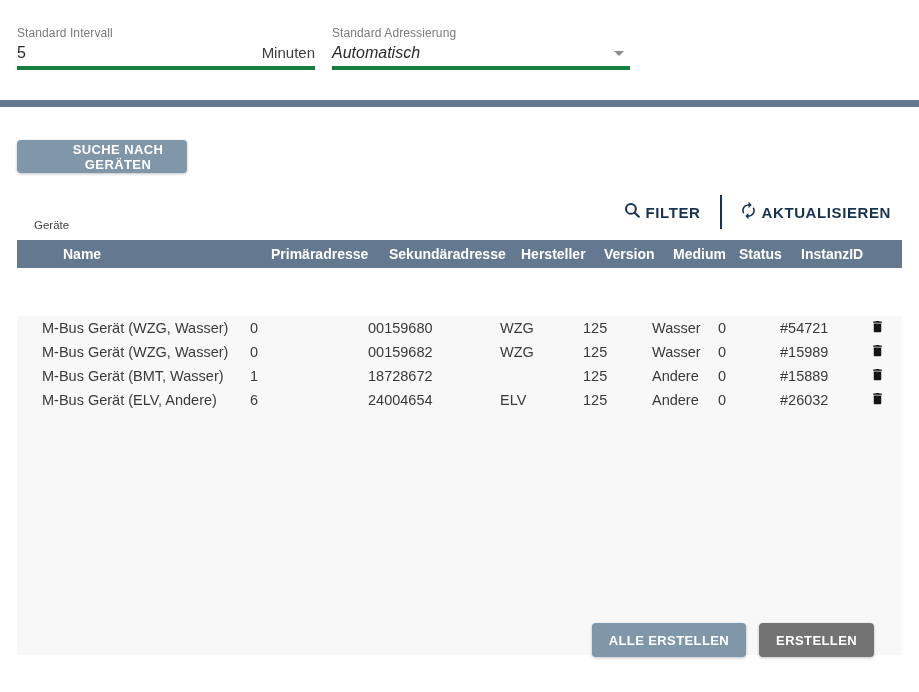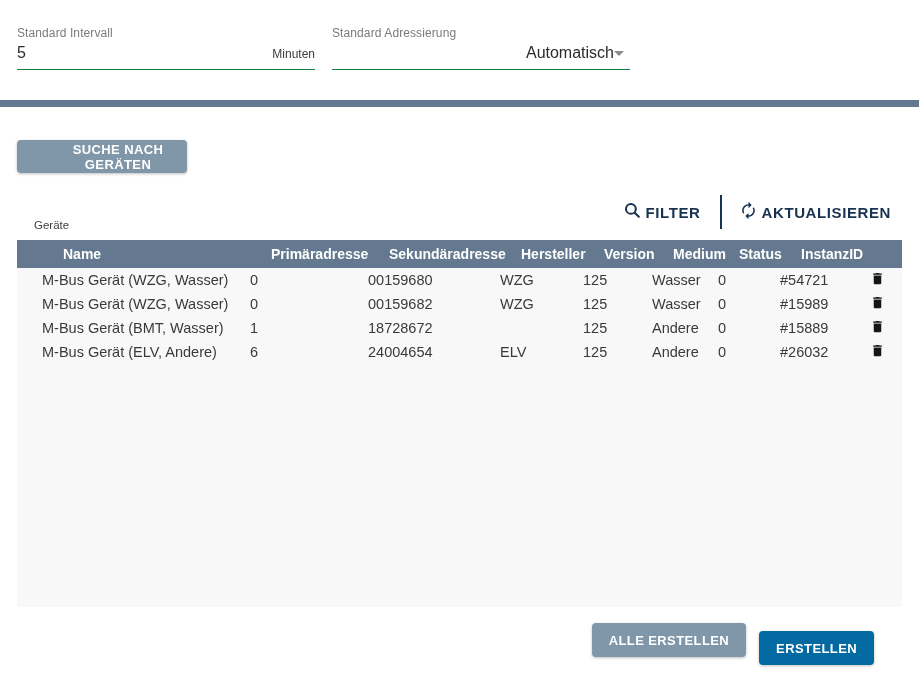--- a/index.html
+++ b/index.html
@@ -11,21 +11,21 @@
     height: 692px;
     background: #fff;
     overflow: hidden;
   }
 
   
   .field {
     position: absolute;
     top: 26px;
     height: 44px;
-    border-bottom: 1px solid #15803d;
+    border-bottom: 4px solid #15803d;
   }
   .field-interval { left: 17px;  width: 298px; }
   .field-addressing { left: 332px; width: 298px; }
   .field .flabel {
     display: block;
     font-size: 12px;
     color: #7a7a7a;
     letter-spacing: 0.1px;
     margin-bottom: 4px;
   }
@@ -38,28 +38,29 @@
     border: none;
     outline: none;
     background: transparent;
     font-family: "Liberation Sans", sans-serif;
     font-size: 16px;
     color: #2b2b2b;
     width: 200px;
     padding: 0;
   }
   .field .fsuffix {
-    font-size: 12px;
+    font-size: 15px;
     color: #3c3c3c;
   }
   .select-box {
     display: flex;
     align-items: center;
-    justify-content: flex-end;
+    justify-content: space-between;
     cursor: pointer;
+    font-style: italic;
   }
   .select-value { font-size: 16px; color: #2b2b2b; }
   .caret {
     width: 0; height: 0;
     border-left: 5px solid transparent;
     border-right: 5px solid transparent;
     border-top: 5px solid #8a8a8a;
     margin-right: 6px;
   }
 
@@ -136,20 +137,21 @@
     height: 28px;
     color: #ffffff;
     font-size: 14px;
     font-weight: bold;
     padding-left: 21px;
   }
   .thead .th:first-child { padding-left: 25px; }
   .tbody {
     background: #f8f8f8;
     height: 339px;
+    margin-top: 48px;
   }
   .trow {
     display: grid;
     grid-template-columns: 233px 118px 132px 83px 69px 66px 62px 77px 45px;
     align-items: center;
     height: 24px;
     font-size: 14.5px;
     color: #3a3a3a;
   }
   .trow .td:first-child { padding-left: 25px; }
@@ -311,16 +313,16 @@
               </svg>
           </span>
         </button>
       </div>
 
     </div>
   </div>
 
   <div class="footer-actions">
     <button class="btn fbtn btn-create-all" style="background: rgb(128, 150, 169);">ALLE ERSTELLEN</button>
-    <button class="btn fbtn btn-create" style="background: #0369a1; margin-top: 8px;">ERSTELLEN</button>
+    <button class="btn fbtn btn-create" style="background: #737373;">ERSTELLEN</button>
   </div>
 
 </div>
 
 </body></html>

